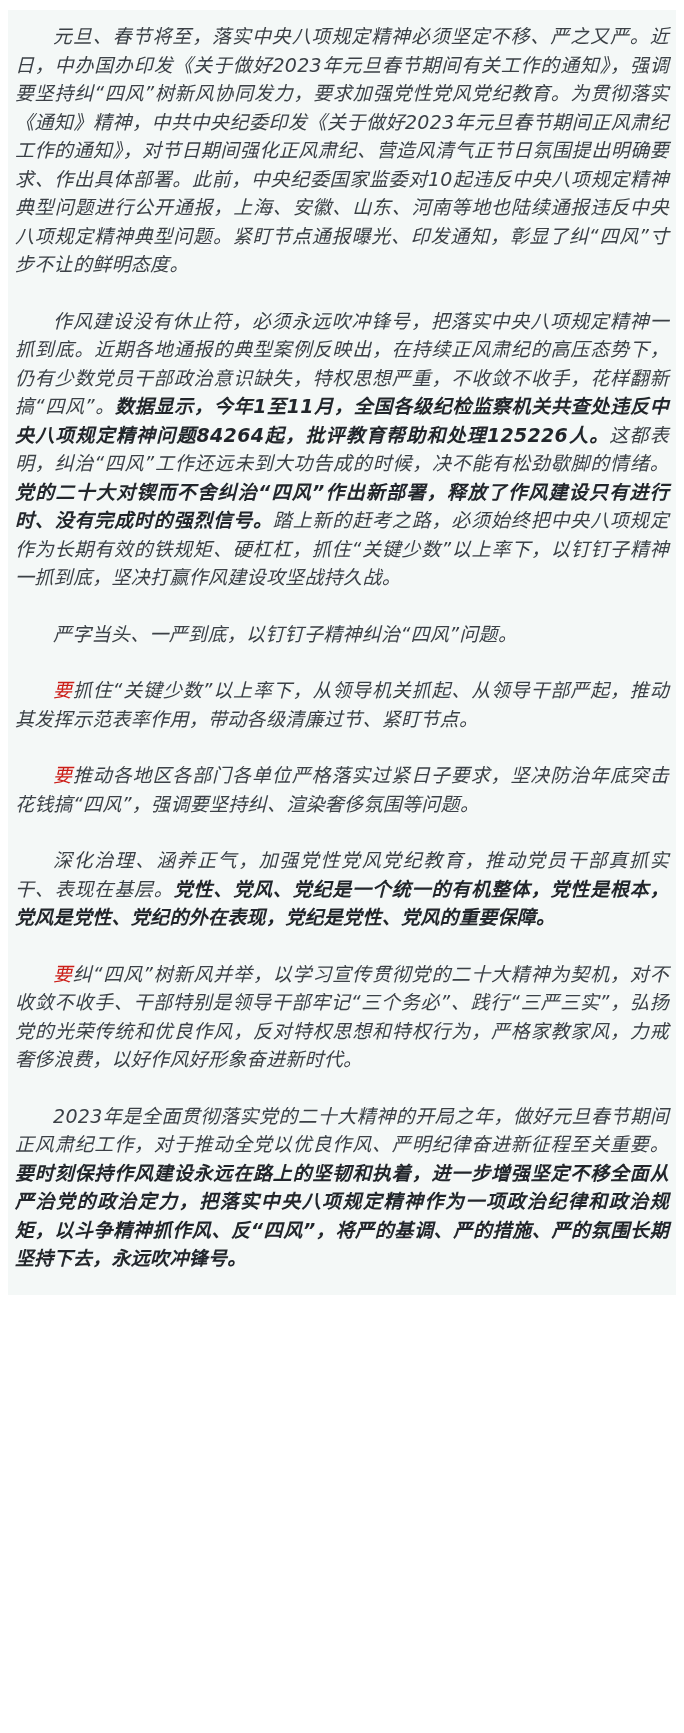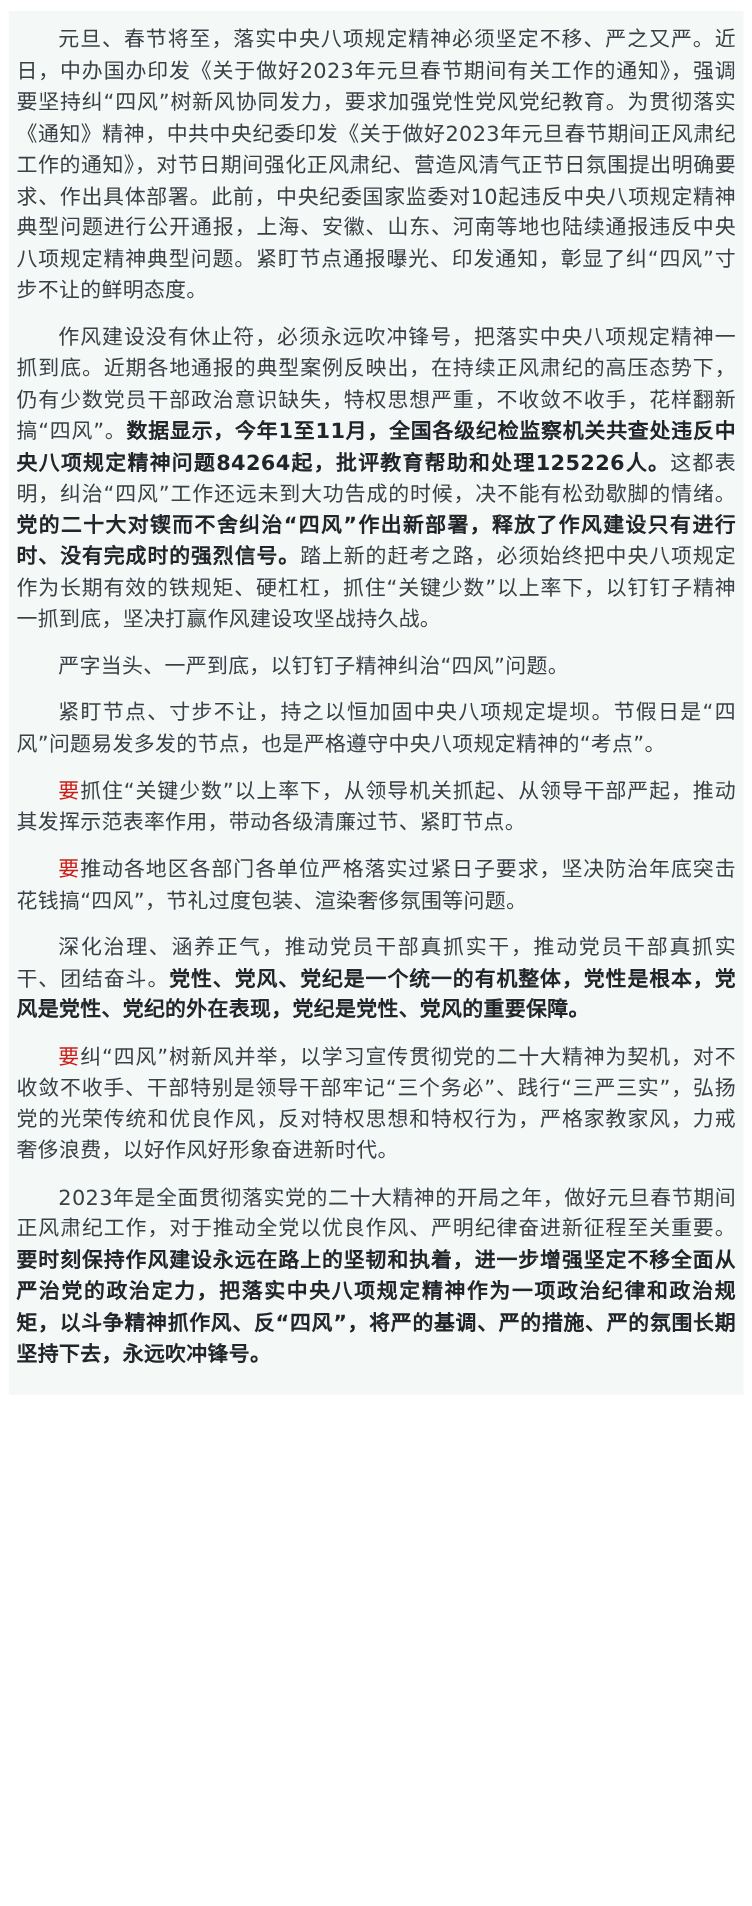--- a/index.html
+++ b/index.html
@@ -18,42 +18,42 @@
     font-family:"DejaVu Sans","Liberation Sans",sans-serif;
     -webkit-font-smoothing:antialiased;
   }
   .article-card{
     margin:10px 8px 0 8px;
     padding:12px 7px 22px 7px;
     background:var(--card-bg);
     box-sizing:border-box;
   }
   .para{
-    margin:14px 0;
+    margin:28px 0;
     font-size:19px;
     line-height:28.5px;
     color:var(--text);
     text-indent:2em;
     text-align:justify;
     letter-spacing:0.3px;
+    font-style:italic;
   }
   .para:first-child{margin-top:0;}
   .para:last-child{margin-bottom:0;}
   .seg-normal{color:var(--text);}
   .seg-bold{color:var(--bold);font-weight:700;}
   .seg-red{color:var(--red);}
 </style>
 </head>
 <body>
 
 <div class="article-card">
   <div>
       <p class="para"><span class="seg-normal">元旦、春节将至，落实中央八项规定精神必须坚定不移、严之又严。近日，中办国办印发《关于做好2023年元旦春节期间有关工作的通知》，强调要坚持纠“四风”树新风协同发力，要求加强党性党风党纪教育。为贯彻落实《通知》精神，中共中央纪委印发《关于做好2023年元旦春节期间正风肃纪工作的通知》，对节日期间强化正风肃纪、营造风清气正节日氛围提出明确要求、作出具体部署。此前，中央纪委国家监委对10起违反中央八项规定精神典型问题进行公开通报，上海、安徽、山东、河南等地也陆续通报违反中央八项规定精神典型问题。紧盯节点通报曝光、印发通知，彰显了纠“四风”寸步不让的鲜明态度。</span></p>
       <p class="para"><span class="seg-normal">作风建设没有休止符，必须永远吹冲锋号，把落实中央八项规定精神一抓到底。近期各地通报的典型案例反映出，在持续正风肃纪的高压态势下，仍有少数党员干部政治意识缺失，特权思想严重，不收敛不收手，花样翻新搞“四风”。</span><span class="seg-bold">数据显示，今年1至11月，全国各级纪检监察机关共查处违反中央八项规定精神问题84264起，批评教育帮助和处理125226人。</span><span class="seg-normal">这都表明，纠治“四风”工作还远未到大功告成的时候，决不能有松劲歇脚的情绪。</span><span class="seg-bold">党的二十大对锲而不舍纠治“四风”作出新部署，释放了作风建设只有进行时、没有完成时的强烈信号。</span><span class="seg-normal">踏上新的赶考之路，必须始终把中央八项规定作为长期有效的铁规矩、硬杠杠，抓住“关键少数”以上率下，以钉钉子精神一抓到底，坚决打赢作风建设攻坚战持久战。</span></p>
       <p class="para"><span class="seg-normal">严字当头、一严到底，以钉钉子精神纠治“四风”问题。</span></p>
-      <p class="para"><span class="seg-normal">紧盯节点、寸步不让，持之以恒加固中央八项规定堤坝。节假日是“四风”问题易发多发的节点，也是严格遵守中央八项规定精神的“考点”。</span></p>
       <p class="para"><span class="seg-red">要</span><span class="seg-normal">抓住“关键少数”以上率下，从领导机关抓起、从领导干部严起，推动其发挥示范表率作用，带动各级清廉过节、紧盯节点。</span></p>
-      <p class="para"><span class="seg-red">要</span><span class="seg-normal">推动各地区各部门各单位严格落实过紧日子要求，坚决防治年底突击花钱搞“四风”，节礼过度包装、渲染奢侈氛围等问题。</span></p>
-      <p class="para"><span class="seg-normal">深化治理、涵养正气，推动党员干部真抓实干，推动党员干部真抓实干、团结奋斗。</span><span class="seg-bold">党性、党风、党纪是一个统一的有机整体，党性是根本，党风是党性、党纪的外在表现，党纪是党性、党风的重要保障。</span></p>
+      <p class="para"><span class="seg-red">要</span><span class="seg-normal">推动各地区各部门各单位严格落实过紧日子要求，坚决防治年底突击花钱搞“四风”，强调要坚持纠、渲染奢侈氛围等问题。</span></p>
+      <p class="para"><span class="seg-normal">深化治理、涵养正气，加强党性党风党纪教育，推动党员干部真抓实干、表现在基层。</span><span class="seg-bold">党性、党风、党纪是一个统一的有机整体，党性是根本，党风是党性、党纪的外在表现，党纪是党性、党风的重要保障。</span></p>
       <p class="para"><span class="seg-red">要</span><span class="seg-normal">纠“四风”树新风并举，以学习宣传贯彻党的二十大精神为契机，对不收敛不收手、干部特别是领导干部牢记“三个务必”、践行“三严三实”，弘扬党的光荣传统和优良作风，反对特权思想和特权行为，严格家教家风，力戒奢侈浪费，以好作风好形象奋进新时代。</span></p>
       <p class="para"><span class="seg-normal">2023年是全面贯彻落实党的二十大精神的开局之年，做好元旦春节期间正风肃纪工作，对于推动全党以优良作风、严明纪律奋进新征程至关重要。</span><span class="seg-bold">要时刻保持作风建设永远在路上的坚韧和执着，进一步增强坚定不移全面从严治党的政治定力，把落实中央八项规定精神作为一项政治纪律和政治规矩，以斗争精神抓作风、反“四风”，将严的基调、严的措施、严的氛围长期坚持下去，永远吹冲锋号。</span></p>
     </div>
 </div>
 
 </body></html>

